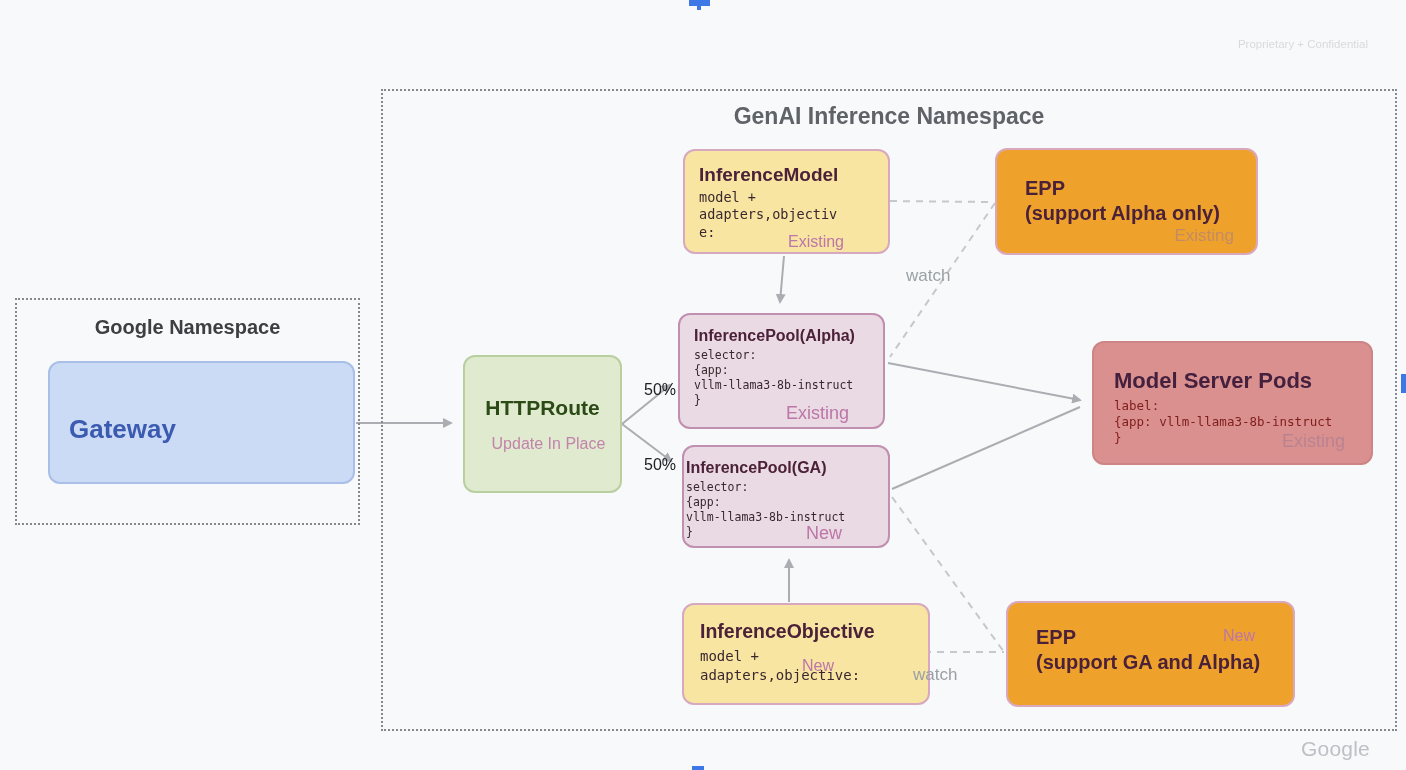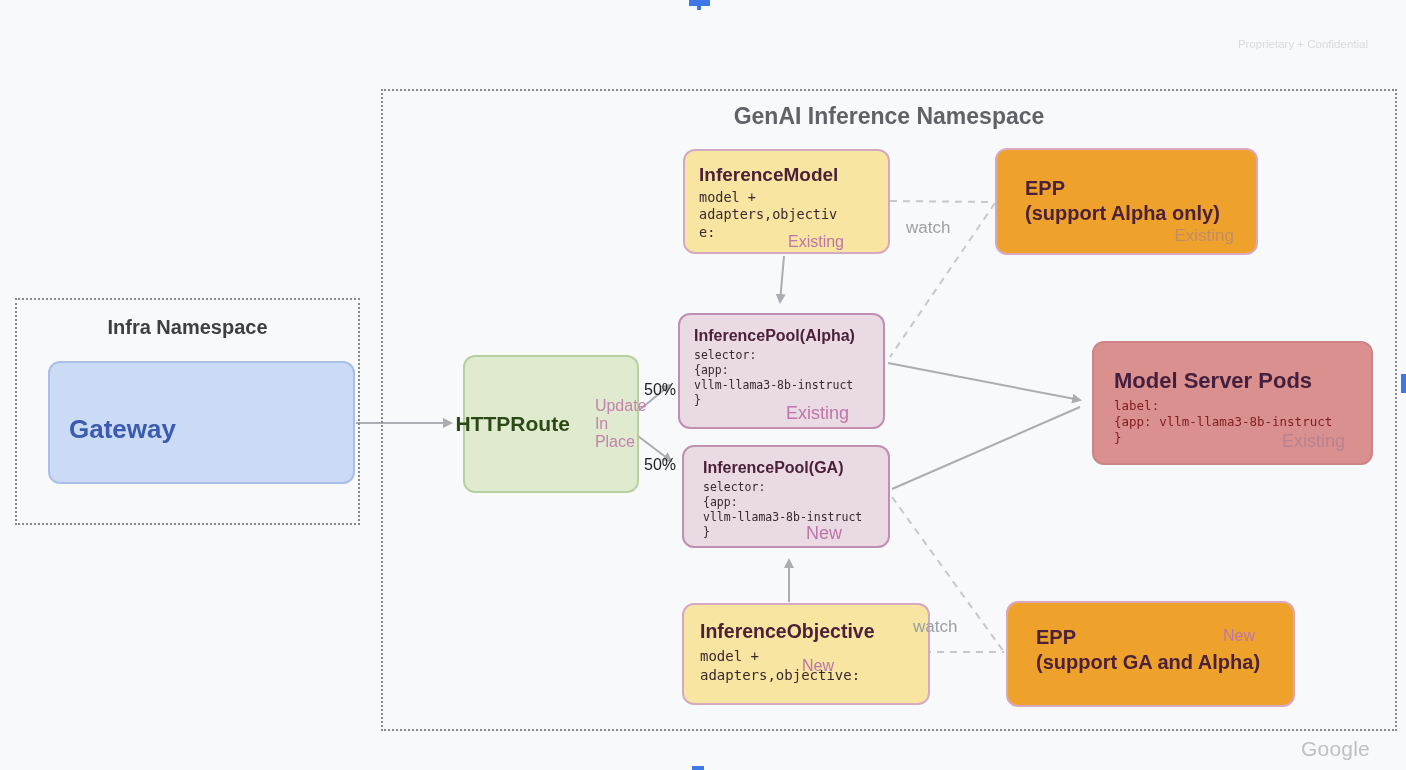--- a/index.html
+++ b/index.html
@@ -26,57 +26,57 @@
   
   .node { border-radius:12px; border:2px solid transparent; }
   .node .title { font-weight:bold; color:#4b2139; line-height:1.25; }
   .code { font-family:"DejaVu Sans Mono", monospace; color:#38272e; white-space:pre-wrap; line-height:1.3; }
   .status { color:#bc76a8; position:absolute; }
   .status.faded { color:#a07894; opacity:.55; }
 
   #gateway { left:48px; top:361px; width:307px; height:123px; background:#cbdaf5; border-color:#a9bfe8; }
   #gateway .title { color:#3a5bb0; font-size:26px; position:absolute; left:19px; top:50px; }
 
-  #httproute { left:463px; top:355px; width:176px; height:138px; background:#dfeacf; border-color:#b9cfa0;
-               display:flex; align-items:center; justify-content:center; gap:13px; }
+  #httproute { left:463px; top:355px; width:159px; height:138px; background:#dfeacf; border-color:#b9cfa0;
+               display:flex; flex-direction:column; align-items:center; justify-content:center; gap:13px; }
   #httproute .title { color:#2c4a16; font-size:21px; }
   #httproute .subtitle { color:#c383ac; font-size:16px;margin-left:12px; }
 
   #inference-model { left:683px; top:149px; width:207px; height:105px; background:#f8e5a2; border-color:#d6a9c0; padding:12px 14px; }
   #inference-model .title { font-size:19px; }
   #inference-model .code { font-size:13.5px; margin-top:2px; }
   #inference-model .status { font-size:16px; right:44px; bottom:1px; }
 
   #epp-alpha { left:995px; top:148px; width:263px; height:107px; background:#efa22b; border-color:#d9a8bd; padding:26px 0 0 28px; }
   #epp-alpha .title { font-size:20px; }
   #epp-alpha .status { font-size:17px; right:22px; bottom:7px; }
 
   #pool-alpha { left:678px; top:313px; width:207px; height:116px; background:#eadae3; border-color:#c18fb0; padding:11px 14px; }
-  #pool-ga    { left:682px; top:445px; width:208px; height:103px; background:#eadae3; border-color:#c18fb0; padding:11px 19px; }
+  #pool-ga    { left:682px; top:445px; width:208px; height:103px; background:#eadae3; border-color:#c18fb0; padding:11px 2px; }
   .pool .title { font-size:16px; }
   .pool .code { font-size:11.5px; margin-top:2px; }
   .pool .status { font-size:18px; }
   #pool-alpha .status { right:34px; bottom:3px; }
   #pool-ga .status { right:46px; bottom:2px; }
 
   #model-pods { left:1092px; top:341px; width:281px; height:124px; background:#d9908e; border-color:#cd8486; padding:24px 0 0 20px; }
   #model-pods .title { font-size:22px; color:#44203e; }
   #model-pods .code { font-size:12.5px; margin-top:3px; color:#7f1d1d; }
   #model-pods .status { font-size:18px; right:26px; bottom:11px; }
 
   #inference-objective { left:682px; top:603px; width:248px; height:102px; background:#f8e5a2; border-color:#d6a9c0; padding:14px 16px; }
   #inference-objective .title { font-size:19.5px; }
   #inference-objective .code { font-size:14px; margin-top:4px; }
   #inference-objective .status { font-size:16px; left:118px; top:52px; }
 
   #epp-ga { left:1006px; top:601px; width:289px; height:106px; background:#efa22b; border-color:#d9a8bd; padding:22px 0 0 28px; }
   #epp-ga .title { font-size:20px; }
   #epp-ga .status { font-size:16px; right:38px; top:24px; }
 
-  .edge-label { position:absolute; color:#9aa0a6; font-size:17px; }
+  .edge-label { position:absolute; color:#9aa0a6; font-size:17px;margin-top:48px; }
   .pct-label { position:absolute; color:#202124; font-size:16px; }
 
   #confidential { right:38px; top:38px; color:#d8dadd; font-size:11.5px; }
   #google-logo { right:36px; bottom:9px; color:#bdc1c6; font-size:21px; letter-spacing:.2px; }
 
   .handle { position:absolute; background:#3e78e7; }
   #handle-top { left:689px; top:0; width:21px; height:6px; }
   #handle-top-dot { left:697px; top:6px; width:4px; height:4px; }
   #handle-right { left:1401px; top:374px; width:5px; height:19px; }
   #handle-bottom { left:692px; top:766px; width:12px; height:4px; }
@@ -111,21 +111,21 @@
     </g>
   </svg>
 
   <div id="confidential" class="abs">Proprietary + Confidential</div>
   <div id="google-logo" class="abs">Google</div>
 
   <div class="ns-box abs" style="left:381px; top:89px; width:1016px; height:642px;"></div>
   <div id="genai-title" class="ns-title abs" style="left:381px; width:1016px;">GenAI Inference Namespace</div>
 
   <div class="ns-box abs" style="left:15px; top:298px; width:345px; height:227px;"></div>
-  <div id="infra-title" class="ns-title abs" style="left:15px; width:345px;">Infra Namespace</div>
+  <div id="infra-title" class="ns-title abs" style="left:15px; width:345px;">Google Namespace</div>
 
   <div id="gateway" class="node abs">
     <div class="title">Gateway</div>
   </div>
 
   <div id="httproute" class="node abs">
     <div class="title">HTTPRoute</div>
     <div class="subtitle">Update In Place</div>
   </div>
 

